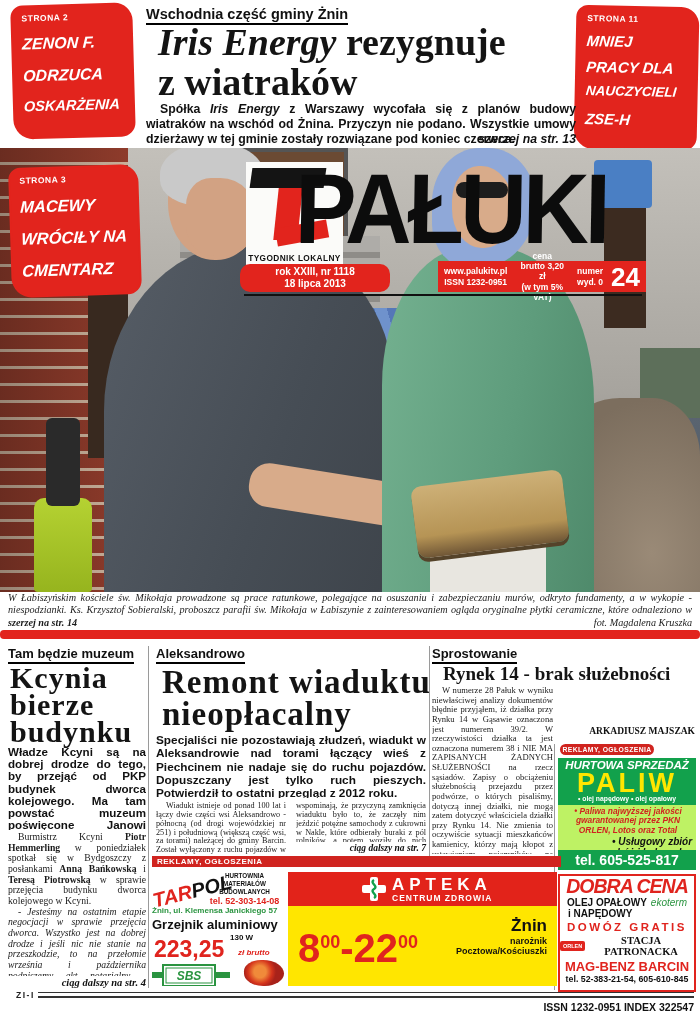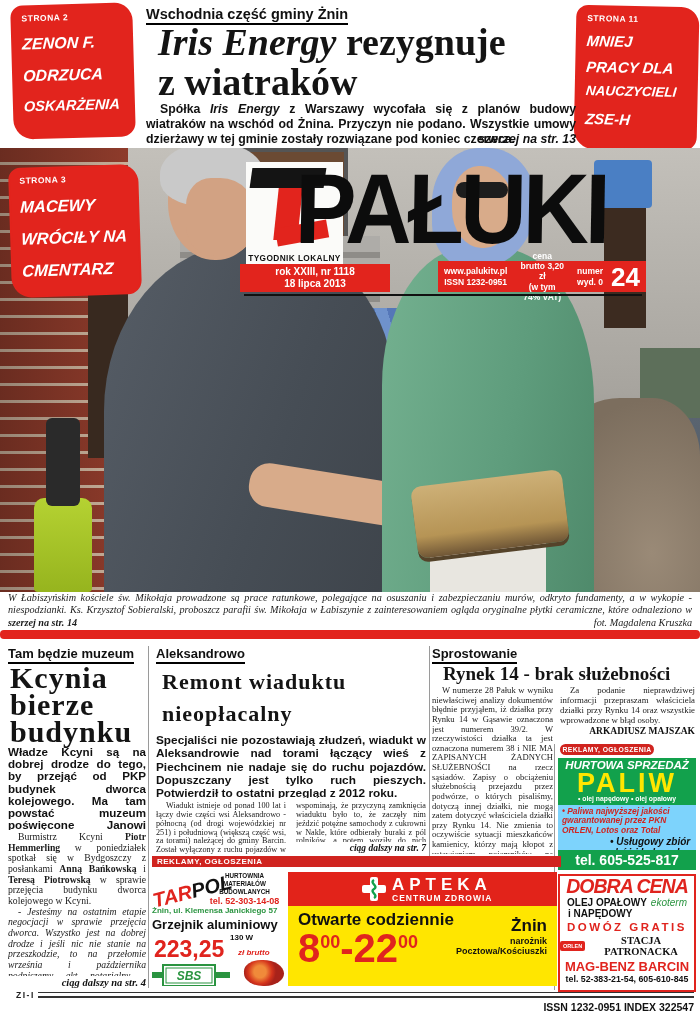--- a/index.html
+++ b/index.html
@@ -128,34 +128,34 @@
     </div>
 
     <div class="ph" style="left:246px;top:14px;width:97px;height:104px;background:#fbfbf9;">
       <div class="ph" style="left:5px;top:6px;width:74px;height:20px;background:#141414;transform:skewX(-8deg);"></div>
       <div class="ph" style="left:30px;top:26px;width:24px;height:52px;background:#e2241d;transform:skewX(-6deg);"></div>
       <div class="ph" style="left:30px;top:62px;width:52px;height:18px;background:#e2241d;transform:rotate(-10deg);"></div>
       <div class="ph" style="left:0;bottom:3px;width:100%;text-align:center;font-size:8.3px;font-weight:900;letter-spacing:.4px;">TYGODNIK LOKALNY</div>
     </div>
     <div class="ph logo-title" style="left:296px;top:4px;font-size:92px;">PAŁUKI</div>
 
-    <div class="ph redbar" style="left:240px;top:116px;width:150px;height:28px;">
+    <div class="ph redbar" style="left:240px;top:116px;width:150px;height:28px;border-radius:10px;">
       <div class="two" style="font-size:10px;">
         <span>rok XXIII, nr 1118</span><br>
         <span>18 lipca 2013</span>
       </div>
     </div>
     <div class="ph redbar" style="left:438px;top:113px;width:208px;height:31px;">
       <div class="two">
         <span>www.palukitv.pl</span><br>
         <span>ISSN 1232-0951</span>
       </div>
       <div class="two">
         <span>cena brutto 3,20 zł</span><br>
-        <span>(w tym 74% VAT)</span>
+        <span>(w tym 5% VAT)</span>
       </div>
       <div class="two">
         <span>numer</span><br>
         <span>wyd. 0</span>
       </div>
       <div class="big29">24</div>
     </div>
     <div class="ph" style="left:244px;top:146px;width:398px;height:2px;background:#111;"></div>
   </div>
 
@@ -177,52 +177,49 @@
   </div>
   <div class="abs lead" style="left:8px;top:746px;width:138px;height:84px;font-size:11.6px;line-height:1.05;overflow:hidden;">Władze Kcyni są na dobrej drodze do tego, by przejąć od PKP budynek dworca kolejowego. Ma tam powstać muzeum poświęcone Janowi Czochralskiemu.</div>
   <div class="abs body-serif" style="left:8px;top:832px;width:138px;height:144px;font-size:9.7px;line-height:1.1;">
     <p><span>Burmistrz Kcyni </span><b>Piotr Hemmerling</b><span> w poniedziałek spotkał się w Bydgoszczy z posłankami </span><b>Anną Bańkowską</b><span> i </span><b>Teresą Piotrowską</b><span> w sprawie przejęcia budynku dworca kolejowego w Kcyni.</span></p>
     <p style="font-style:italic;">- Jesteśmy na ostatnim etapie negocjacji w sprawie przejęcia dworca. Wszystko jest na dobrej drodze i jeśli nic nie stanie na przeszkodzie, to na przełomie września i października podpiszemy akt notarialny - powiedział burmistrz Kcyni.</p>
 
   </div>
   <div class="abs more-it" style="left:8px;top:977px;width:138px;text-align:right;font-size:10.5px;font-family:'Liberation Serif',serif;background:#fff;">ciąg dalszy na str. 4</div>
 
   <div class="abs art-kicker" style="left:156px;top:646px;">Aleksandrowo</div>
-  <div class="abs h-serif" style="left:162px;top:666px;font-size:22px;line-height:32px;letter-spacing:1px;">
+  <div class="abs h-serif" style="left:162px;top:666px;font-size:33px;line-height:32px;letter-spacing:1px;">
     <span>Remont wiaduktu</span><br>
     <span>nieopłacalny</span>
   </div>
   <div class="abs lead" style="left:156px;top:734px;width:270px;height:64px;font-size:11.8px;line-height:1.13;overflow:hidden;">Specjaliści nie pozostawiają złudzeń, wiadukt w Aleksandrowie nad torami łączący wieś z Piechcinem nie nadaje się do ruchu pojazdów. Dopuszczany jest tylko ruch pieszych. Potwierdził to ostatni przegląd z 2012 roku.</div>
   <div class="abs body-serif" style="left:156px;top:802px;width:130px;height:52px;font-size:8.2px;line-height:1.08;">
     <p>Wiadukt istnieje od ponad 100 lat i łączy dwie części wsi Aleksandrowo - północną (od drogi wojewódzkiej nr 251) i południową (większą część wsi, za torami) należącej do gminy Barcin. Został wyłączony z ruchu pojazdów w 2006 roku. Mieszkańcy</p>
   </div>
   <div class="abs body-serif" style="left:296px;top:802px;width:130px;height:40px;font-size:8.2px;line-height:1.08;">
     <p style="text-indent:0;">wspominają, że przyczyną zamknięcia wiaduktu było to, że zaczęły nim jeździć potężne samochody z cukrowni w Nakle, które odbierały buraki z pól rolników, a potem woziły do nich wysłodki.</p>
   </div>
   <div class="abs more-it" style="left:296px;top:843px;width:130px;text-align:right;font-size:9.5px;font-family:'Liberation Serif',serif;">ciąg dalszy na str. 7</div>
 
   <div class="abs art-kicker" style="left:432px;top:646px;">Sprostowanie</div>
   <div class="abs h-serif" style="left:443px;top:663px;font-size:19px;white-space:nowrap;">Rynek 14 - brak służebności</div>
   <div class="abs body-serif" style="left:432px;top:686px;width:121px;height:168px;font-size:8.6px;line-height:1.12;">
     <p>W numerze 28 Pałuk w wyniku niewłaściwej analizy dokumentów błędnie przyjąłem, iż działka przy Rynku 14 w Gąsawie oznaczona jest numerem 39/2. W rzeczywistości działka ta jest oznaczona numerem 38 i NIE MA ZAPISANYCH ŻADNYCH SŁUŻEBNOŚCI na rzecz sąsiadów. Zapisy o obciążeniu służebnością przejazdu przez podwórze, o których pisaliśmy, dotyczą innej działki, nie mogą zatem dotyczyć właściciela działki przy Rynku 14. Nie zmienia to oczywiście sytuacji mieszkańców kamienicy, którzy mają kłopot z ustawieniem pojemników na śmieci. Dalszym ciągiem sprawy zajmiemy się wkrótce.</p>
-  </div>
-  <div class="abs body-serif" style="left:560px;top:686px;width:135px;height:40px;font-size:8.8px;line-height:1.12;">
-    <p>Za podanie nieprawdziwej informacji przepraszam właściciela działki przy Rynku 14 oraz wszystkie wprowadzone w błąd osoby.</p>
   </div>
   <div class="abs" style="left:560px;top:726px;width:135px;text-align:right;font-weight:900;font-size:9.5px;font-family:'Liberation Serif',serif;">ARKADIUSZ MAJSZAK</div>
 
   <div class="abs rekpill" style="left:560px;top:744px;width:94px;height:11px;">REKLAMY, OGŁOSZENIA</div>
 
   <div class="abs" style="left:558px;top:758px;width:138px;height:112px;">
     <div class="green abs" style="left:0;top:0;width:138px;height:47px;text-align:center;">
       <div style="color:#fff;font-weight:900;font-style:italic;font-size:11.5px;padding-top:1px;">HURTOWA SPRZEDAŻ</div>
       <div style="color:#ffe600;font-weight:900;font-size:27px;line-height:24px;letter-spacing:3px;">PALIW</div>
       <div style="color:#fff;font-weight:bold;font-size:6.8px;">• olej napędowy • olej opałowy</div>
     </div>
-    <div class="abs" style="left:0;top:47px;width:138px;height:45px;background:#7dd3fc;font-style:italic;font-weight:900;">
+    <div class="abs" style="left:0;top:47px;width:138px;height:45px;background:#bef264;font-style:italic;font-weight:900;text-align:center;">
       <div style="color:#d0241f;font-size:8.4px;line-height:1.12;padding:2px 2px 0 4px;">• <span>Paliwa najwyższej jakości gwarantowanej przez PKN ORLEN, Lotos oraz Total</span></div>
       <div style="color:#111;font-size:10px;padding:1px 2px 0 4px;margin-left:48px;">• <span>Usługowy zbiór zbóż i kukurydzy</span></div>
     </div>
     <div class="green abs" style="left:0;top:92px;width:138px;height:20px;color:#fff;font-weight:900;font-size:14px;display:flex;align-items:center;justify-content:center;">tel. 605-525-817</div>
   </div>
 
   <div class="abs" style="left:558px;top:874px;width:134px;height:114px;background:#fff;border:2px solid #e0241e;text-align:center;">
     <div style="color:#e0241e;font-weight:900;font-style:italic;font-size:19.5px;letter-spacing:-1px;line-height:21px;">DOBRA CENA</div>
     <div style="display:flex;justify-content:center;gap:4px;align-items:flex-end;">
       <span style="font-weight:900;font-size:10px;">OLEJ OPAŁOWY</span>
@@ -265,21 +262,20 @@
         <div class="abs" style="left:8px;top:0;width:8px;height:24px;background:#fff;border-radius:2px;"></div>
         <div class="abs" style="left:0;top:8px;width:24px;height:8px;background:#fff;border-radius:2px;"></div>
         <svg class="abs" style="left:6px;top:2px;" width="12" height="20" viewBox="0 0 12 20">
             <path d="M6 1 C1 4 11 7 6 10 C1 13 11 16 6 19" stroke="#12a14c" stroke-width="2.4" fill="none"></path>
           </svg>
       </div>
       <div class="abs" style="left:104px;top:3px;color:#fff;font-weight:900;font-size:17px;letter-spacing:5px;">APTEKA</div>
       <div class="abs" style="left:104px;top:21px;color:#fff;font-weight:900;font-size:8.5px;letter-spacing:1px;">CENTRUM ZDROWIA</div>
     </div>
     <div class="apteka-yel abs" style="left:0;top:34px;width:269px;height:80px;">
-      <div class="abs" style="left:10px;top:4px;font-weight:900;font-size:17px;">Otwarte codziennie</div>
       <div class="abs" style="left:10px;top:20px;color:#e0241e;font-weight:900;font-size:40px;line-height:1.1;">
         <span>8</span><sup>00</sup><span>-22</span><sup>00</sup>
       </div>
       <div class="abs" style="right:10px;top:10px;text-align:right;">
         <div style="font-weight:900;font-size:17px;">Żnin</div>
         <div style="font-weight:900;font-size:9px;">narożnik</div>
         <div style="font-weight:900;font-size:9px;">Pocztowa/Kościuszki</div>
       </div>
     </div>
   </div>

